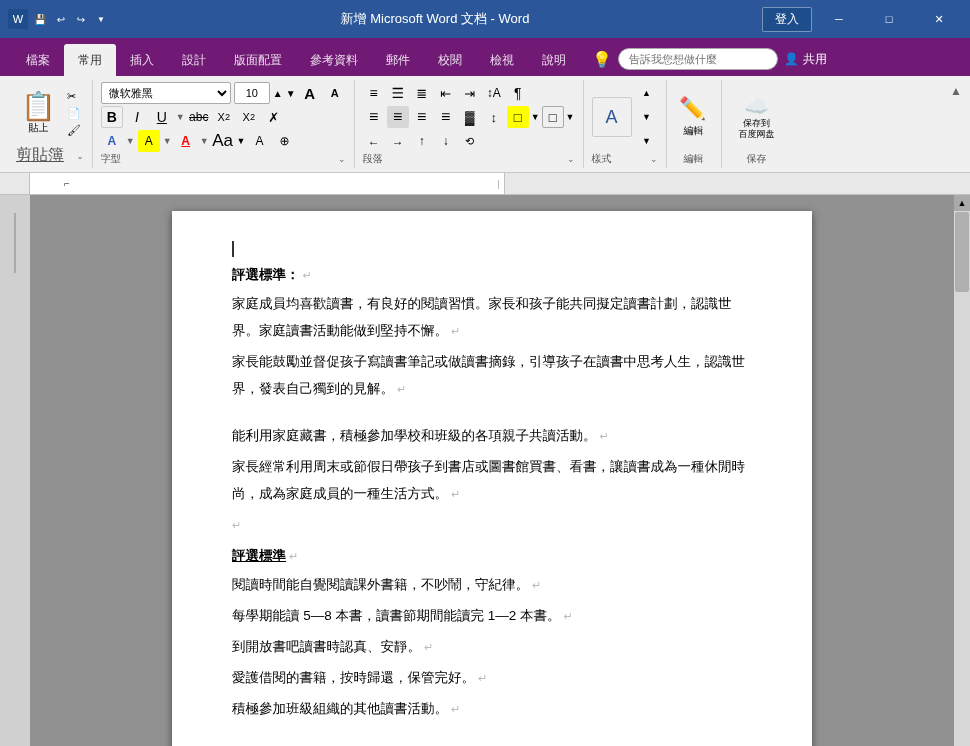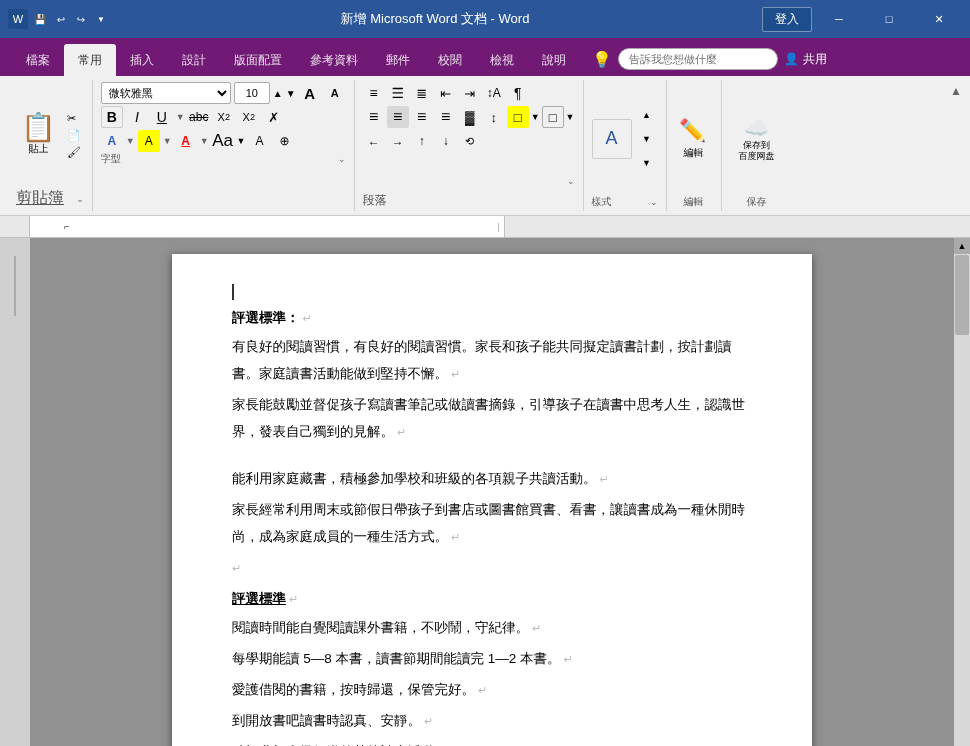--- a/index.html
+++ b/index.html
@@ -225,21 +225,21 @@
       </div>
       <div style="display:flex; gap:2px; align-items:center;">
         <button class="icon-btn" style="font-size:12px;">←</button>
         <button class="icon-btn" style="font-size:12px;">→</button>
         <button class="icon-btn" style="font-size:12px;">↑</button>
         <button class="icon-btn" style="font-size:12px;">↓</button>
         <button class="icon-btn" style="font-size:11px;">⟲</button>
       </div>
     </div>
     <div style="display:flex; justify-content:space-between; align-items:center;">
-      <span style="font-size:12px; color:#555;margin-top:40px;">段落</span>
+      <span style="font-size:10px; color:#555;">段落</span>
       <span style="font-size:9px; color:#666; cursor:pointer;">⌄</span>
     </div>
   </div>
 
   <div class="ribbon-group" style="min-width:80px;">
     <div style="display:flex; flex-direction:column; align-items:center; justify-content:center; flex:1;">
       <div style="display:flex; gap:4px; align-items:center;">
         <button class="icon-btn" style="width:40px; height:40px; font-size:18px; border:1px solid #ccc; color:#2b579a;">A</button>
         <div style="display:flex; flex-direction:column; gap:2px;">
           <button class="icon-btn" style="font-size:9px;">▲</button>
@@ -297,21 +297,21 @@
 
     <div style="flex:1; background:#919191; overflow-y:auto; display:flex; justify-content:center; padding:16px 0;">
       <div style="background:white; width:640px; min-height:480px; padding:50px 60px; box-shadow:0 2px 8px rgba(0,0,0,0.5); font-size:13.5px; line-height:2; color:#000; position:relative;">
 
         <div style="position:absolute; top:30px; left:60px; width:2px; height:16px; background:#333;"></div>
 
         <p style="margin-bottom:2px;">
           <strong>評選標準：</strong><span style="color:#bbb; font-size:11px;"> ↵</span>
         </p>
         <p style="margin-bottom:4px; text-indent:0;">
-          <span>有良好的閱讀習慣，有良好的閱讀習慣。家長和孩子能共同擬定讀書計劃，按計劃讀書。家庭讀書活動能做到堅持不懈。</span><span style="color:#bbb; font-size:11px;"> ↵</span>
+          <span>家庭成員均喜歡讀書，有良好的閱讀習慣。家長和孩子能共同擬定讀書計劃，認識世界。家庭讀書活動能做到堅持不懈。</span><span style="color:#bbb; font-size:11px;"> ↵</span>
         </p>
         <p style="margin-bottom:20px;">
           <span>家長能鼓勵並督促孩子寫讀書筆記或做讀書摘錄，引導孩子在讀書中思考人生，認識世界，發表自己獨到的見解。</span><span style="color:#bbb; font-size:11px;"> ↵</span>
         </p>
         <p style="margin-bottom:4px;">
           <span>能利用家庭藏書，積極參加學校和班級的各項親子共讀活動。</span><span style="color:#bbb; font-size:11px;"> ↵</span>
         </p>
         <p style="margin-bottom:4px;">
           <span>家長經常利用周末或節假日帶孩子到書店或圖書館買書、看書，讓讀書成為一種休閒時尚，成為家庭成員的一種生活方式。</span><span style="color:#bbb; font-size:11px;"> ↵</span>
         </p>
@@ -321,24 +321,24 @@
         <p style="margin-bottom:2px;">
           <strong><span style="text-decoration:underline;">評選標準</span></strong><span style="color:#bbb; font-size:11px;"> ↵</span>
         </p>
         <p style="margin-bottom:4px;">
           <span>閱讀時間能自覺閱讀課外書籍，不吵鬧，守紀律。</span><span style="color:#bbb; font-size:11px;"> ↵</span>
         </p>
         <p style="margin-bottom:4px;">
           <span>每學期能讀 5—8 本書，讀書節期間能讀完 1—2 本書。</span><span style="color:#bbb; font-size:11px;"> ↵</span>
         </p>
         <p style="margin-bottom:4px;">
+          <span>到開放書吧讀書時認真、安靜。</span><span style="color:#bbb; font-size:11px;"> ↵</span>
+        </p>
+        <p style="margin-bottom:4px;">
           <span>愛護借閱的書籍，按時歸還，保管完好。</span><span style="color:#bbb; font-size:11px;"> ↵</span>
-        </p>
-        <p style="margin-bottom:4px;">
-          <span>到開放書吧讀書時認真、安靜。</span><span style="color:#bbb; font-size:11px;"> ↵</span>
         </p>
         <p style="margin-bottom:4px;">
           <span>積極參加班級組織的其他讀書活動。</span><span style="color:#bbb; font-size:11px;"> ↵</span>
         </p>
       </div>
     </div>
 
     <div style="width:16px; background:#e0e0e0; display:flex; flex-direction:column; align-items:center;">
       <div style="width:16px; height:16px; background:#aaa; display:flex; align-items:center; justify-content:center; cursor:pointer; font-size:9px;">▲</div>
       <div style="flex:1; width:100%; position:relative; background:#d8d8d8;">

